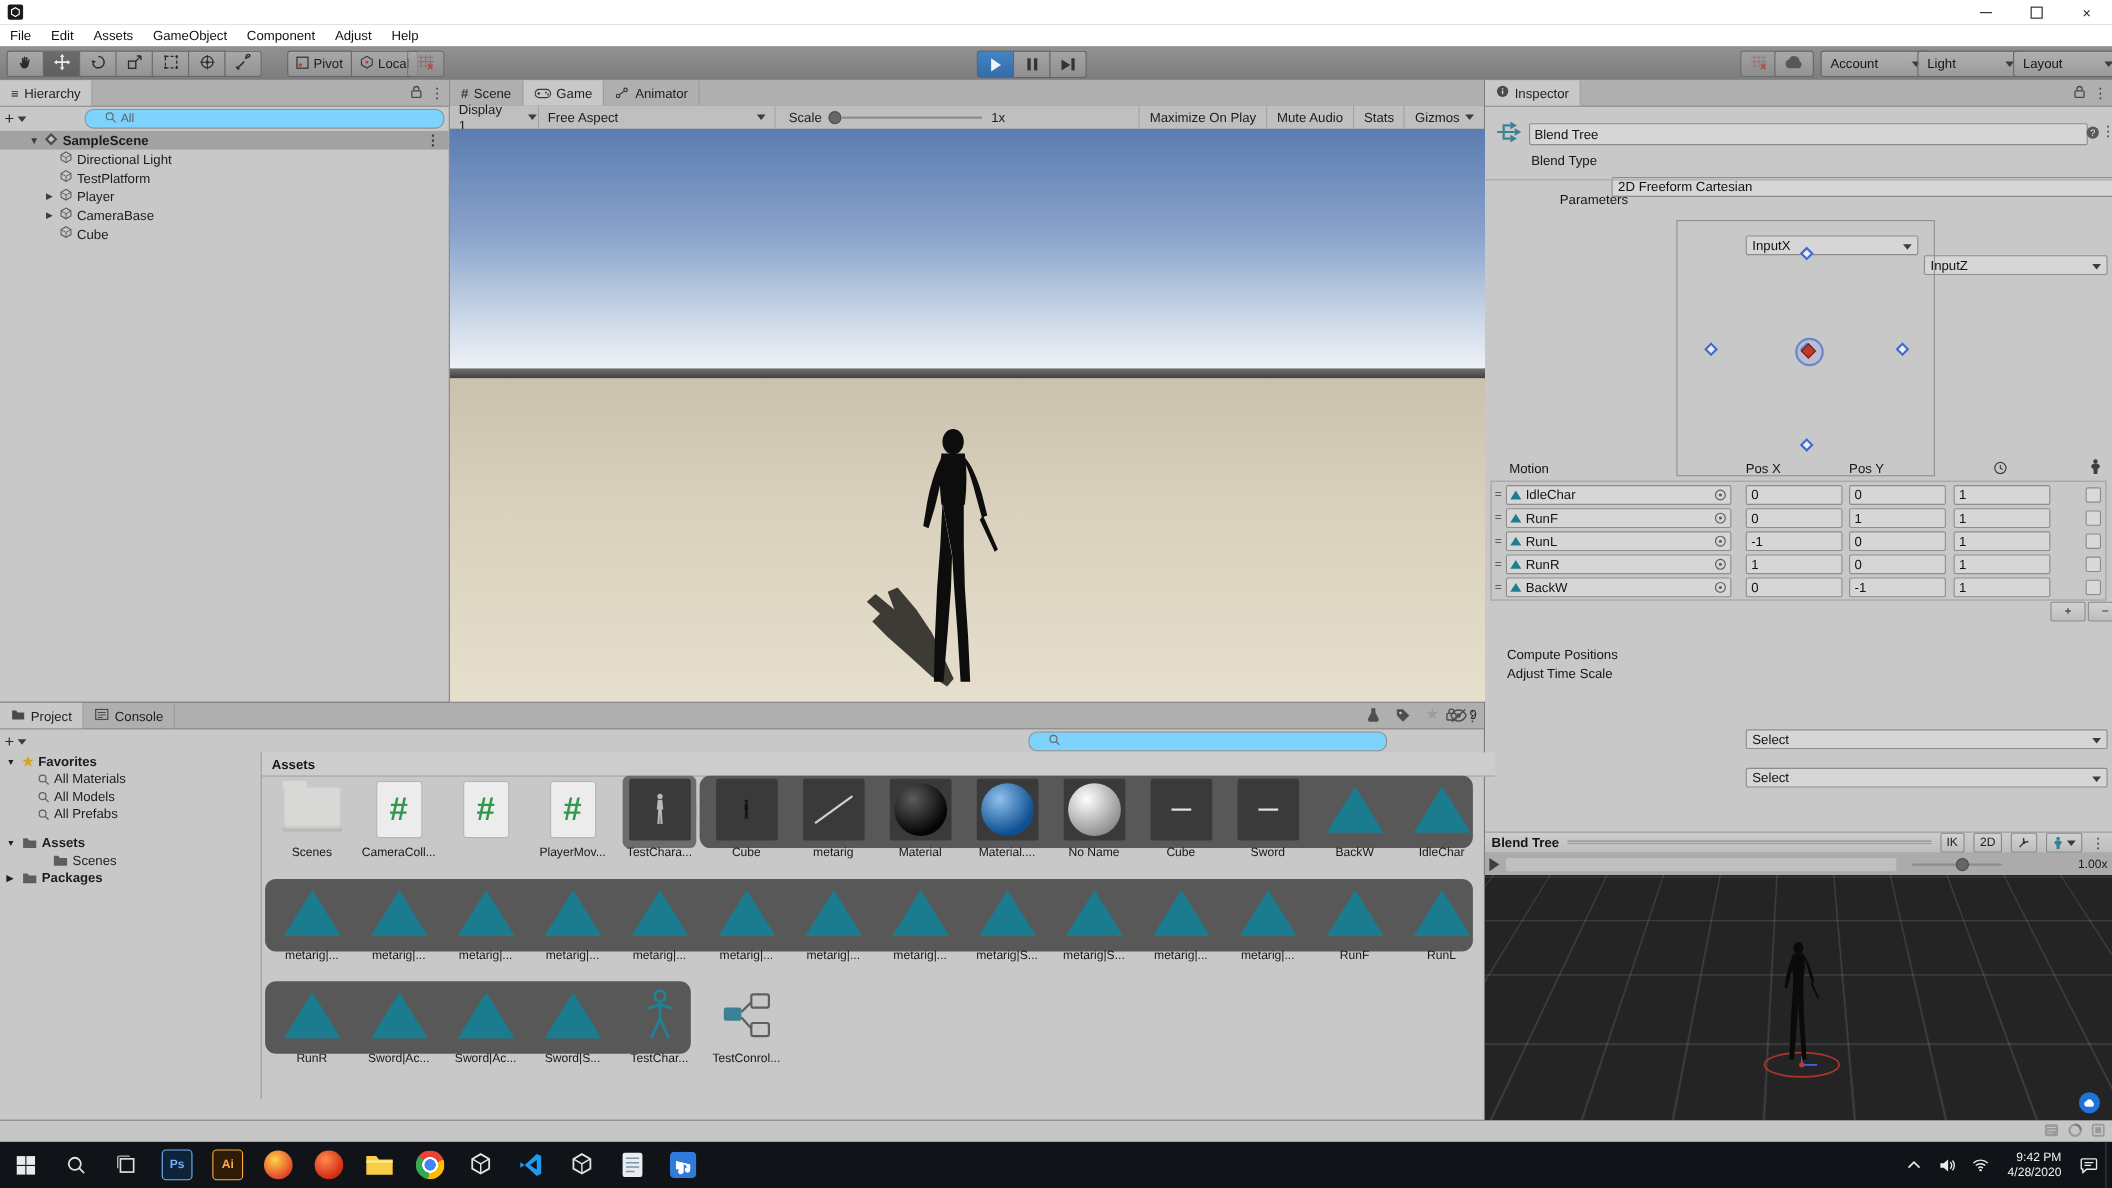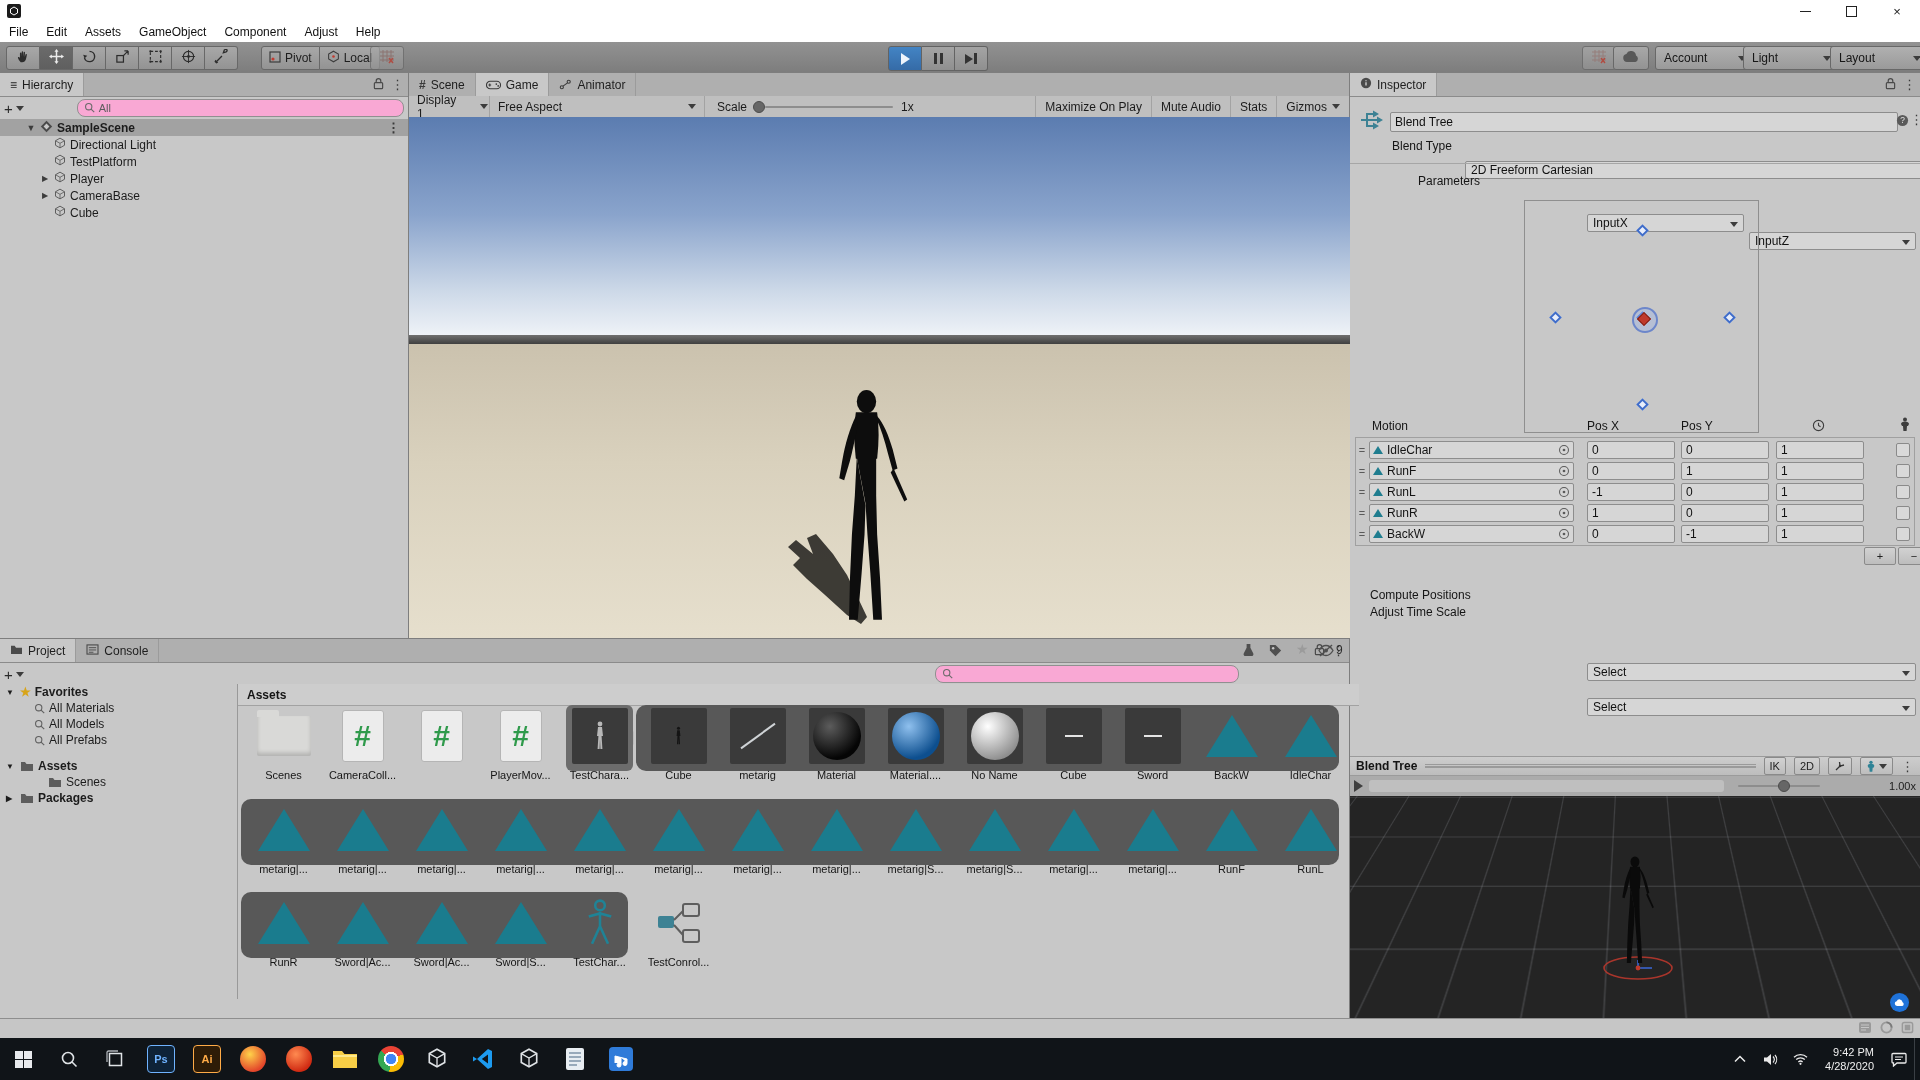--- a/index.html
+++ b/index.html
@@ -40,21 +40,21 @@
   
   .panel{background:#c8c8c8;border-right:1px solid #7e7e7e;border-top:1px solid #7e7e7e;box-sizing:border-box;}
   .tabbar{height:23px;background:#afafaf;border-bottom:1px solid #8b8b8b;display:flex;align-items:stretch;position:relative;}
   .tab{display:flex;align-items:center;gap:5px;padding:0 10px;font-size:12px;color:#1e1e1e;border-right:1px solid #9b9b9b;}
   .tab.active{background:#c8c8c8;}
   .tab-tools{position:absolute;right:4px;top:0;height:23px;display:flex;align-items:center;gap:7px;color:#3c3c3c;}
   .kebab{font-size:13px;color:#3a3a3a;letter-spacing:0;}
 
   
   .srow{height:22px;display:flex;align-items:center;padding:0 4px;gap:4px;}
-  .searchpill{flex:1;height:16px;background:#f9a8d4;border:1px solid #909090;border-radius:8px;display:flex;align-items:center;gap:4px;padding:0 6px;color:#5d5d5d;font-size:11px;}
+  .searchpill{flex:1;height:16px;background:#7dd3fc;border:1px solid #909090;border-radius:8px;display:flex;align-items:center;gap:4px;padding:0 17px;color:#5d5d5d;font-size:11px;}
   .hrow{height:17px;display:flex;align-items:center;gap:4px;font-size:12px;color:#1c1c1c;}
   .hrow .arr{width:10px;text-align:center;font-size:9px;color:#3c3c3c;}
   .hrow.hl{background:#a2a2a2;}
 
   
   .gvtoolbar{position:absolute;left:0;top:23px;width:100%;height:21px;background:#bfbfbf;border-bottom:1px solid #8b8b8b;display:flex;align-items:center;font-size:12px;color:#1b1b1b;}
   .gvitem{display:flex;align-items:center;gap:6px;padding:0 8px;height:100%;border-right:1px solid #a3a3a3;}
   .gvflat{display:flex;align-items:center;gap:5px;padding:0 9px;height:100%;border-left:1px solid #a3a3a3;}
   .slider-line{height:2px;background:#8d8d8d;border-radius:1px;}
   .slider-dot{width:10px;height:10px;border-radius:50%;background:#666;border:1px solid #4c4c4c;}

